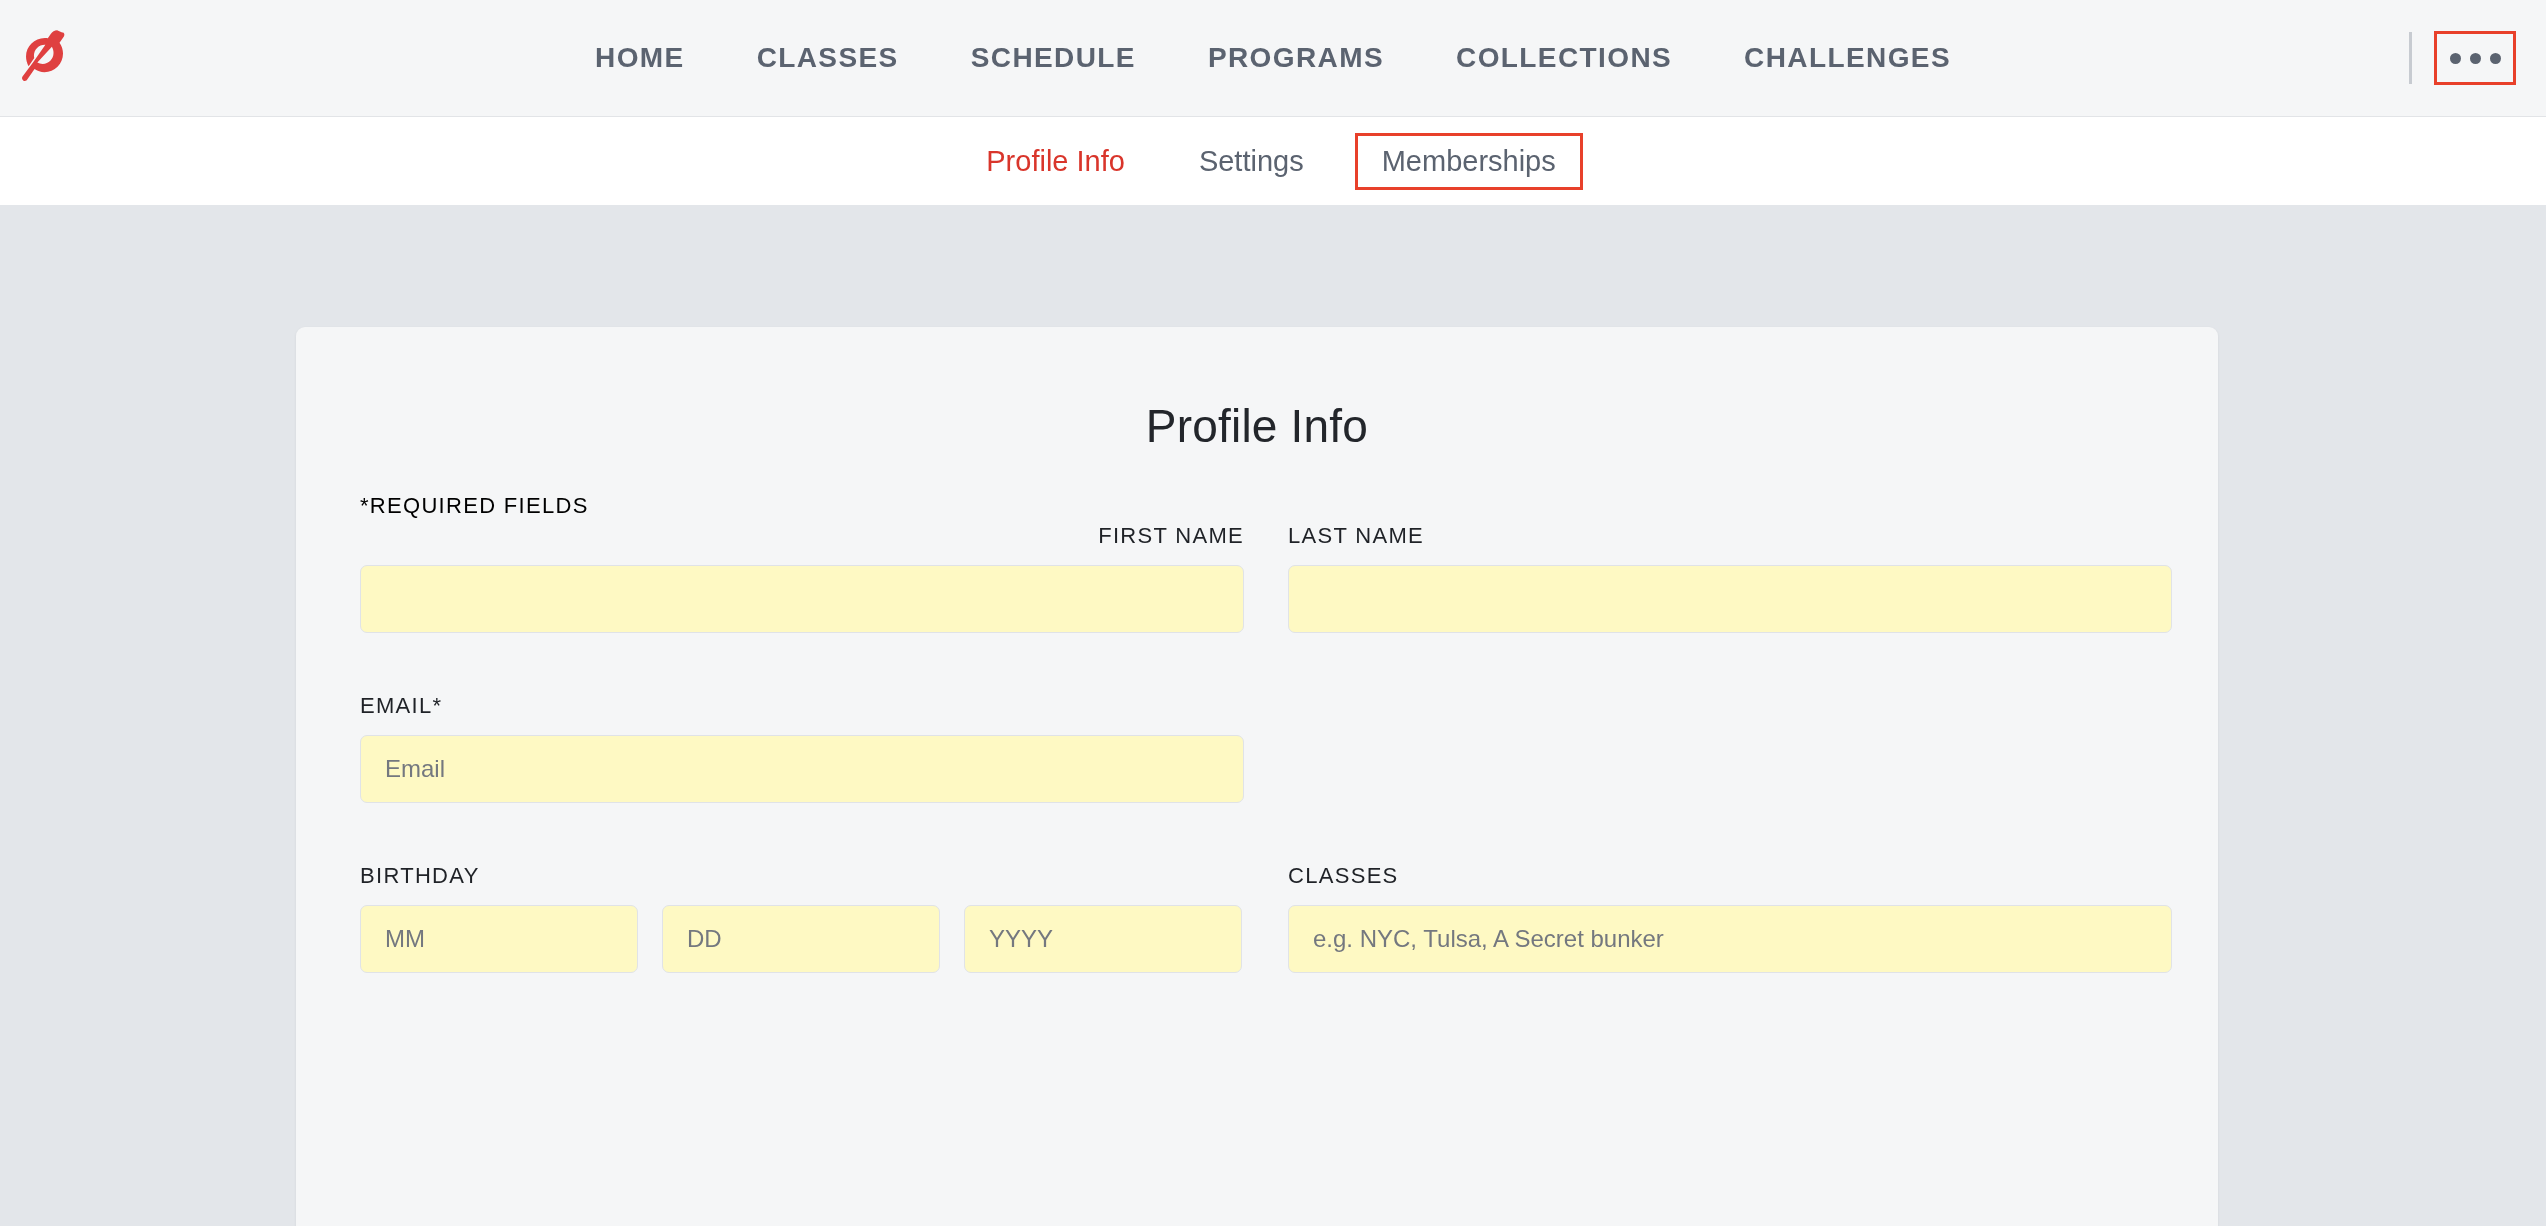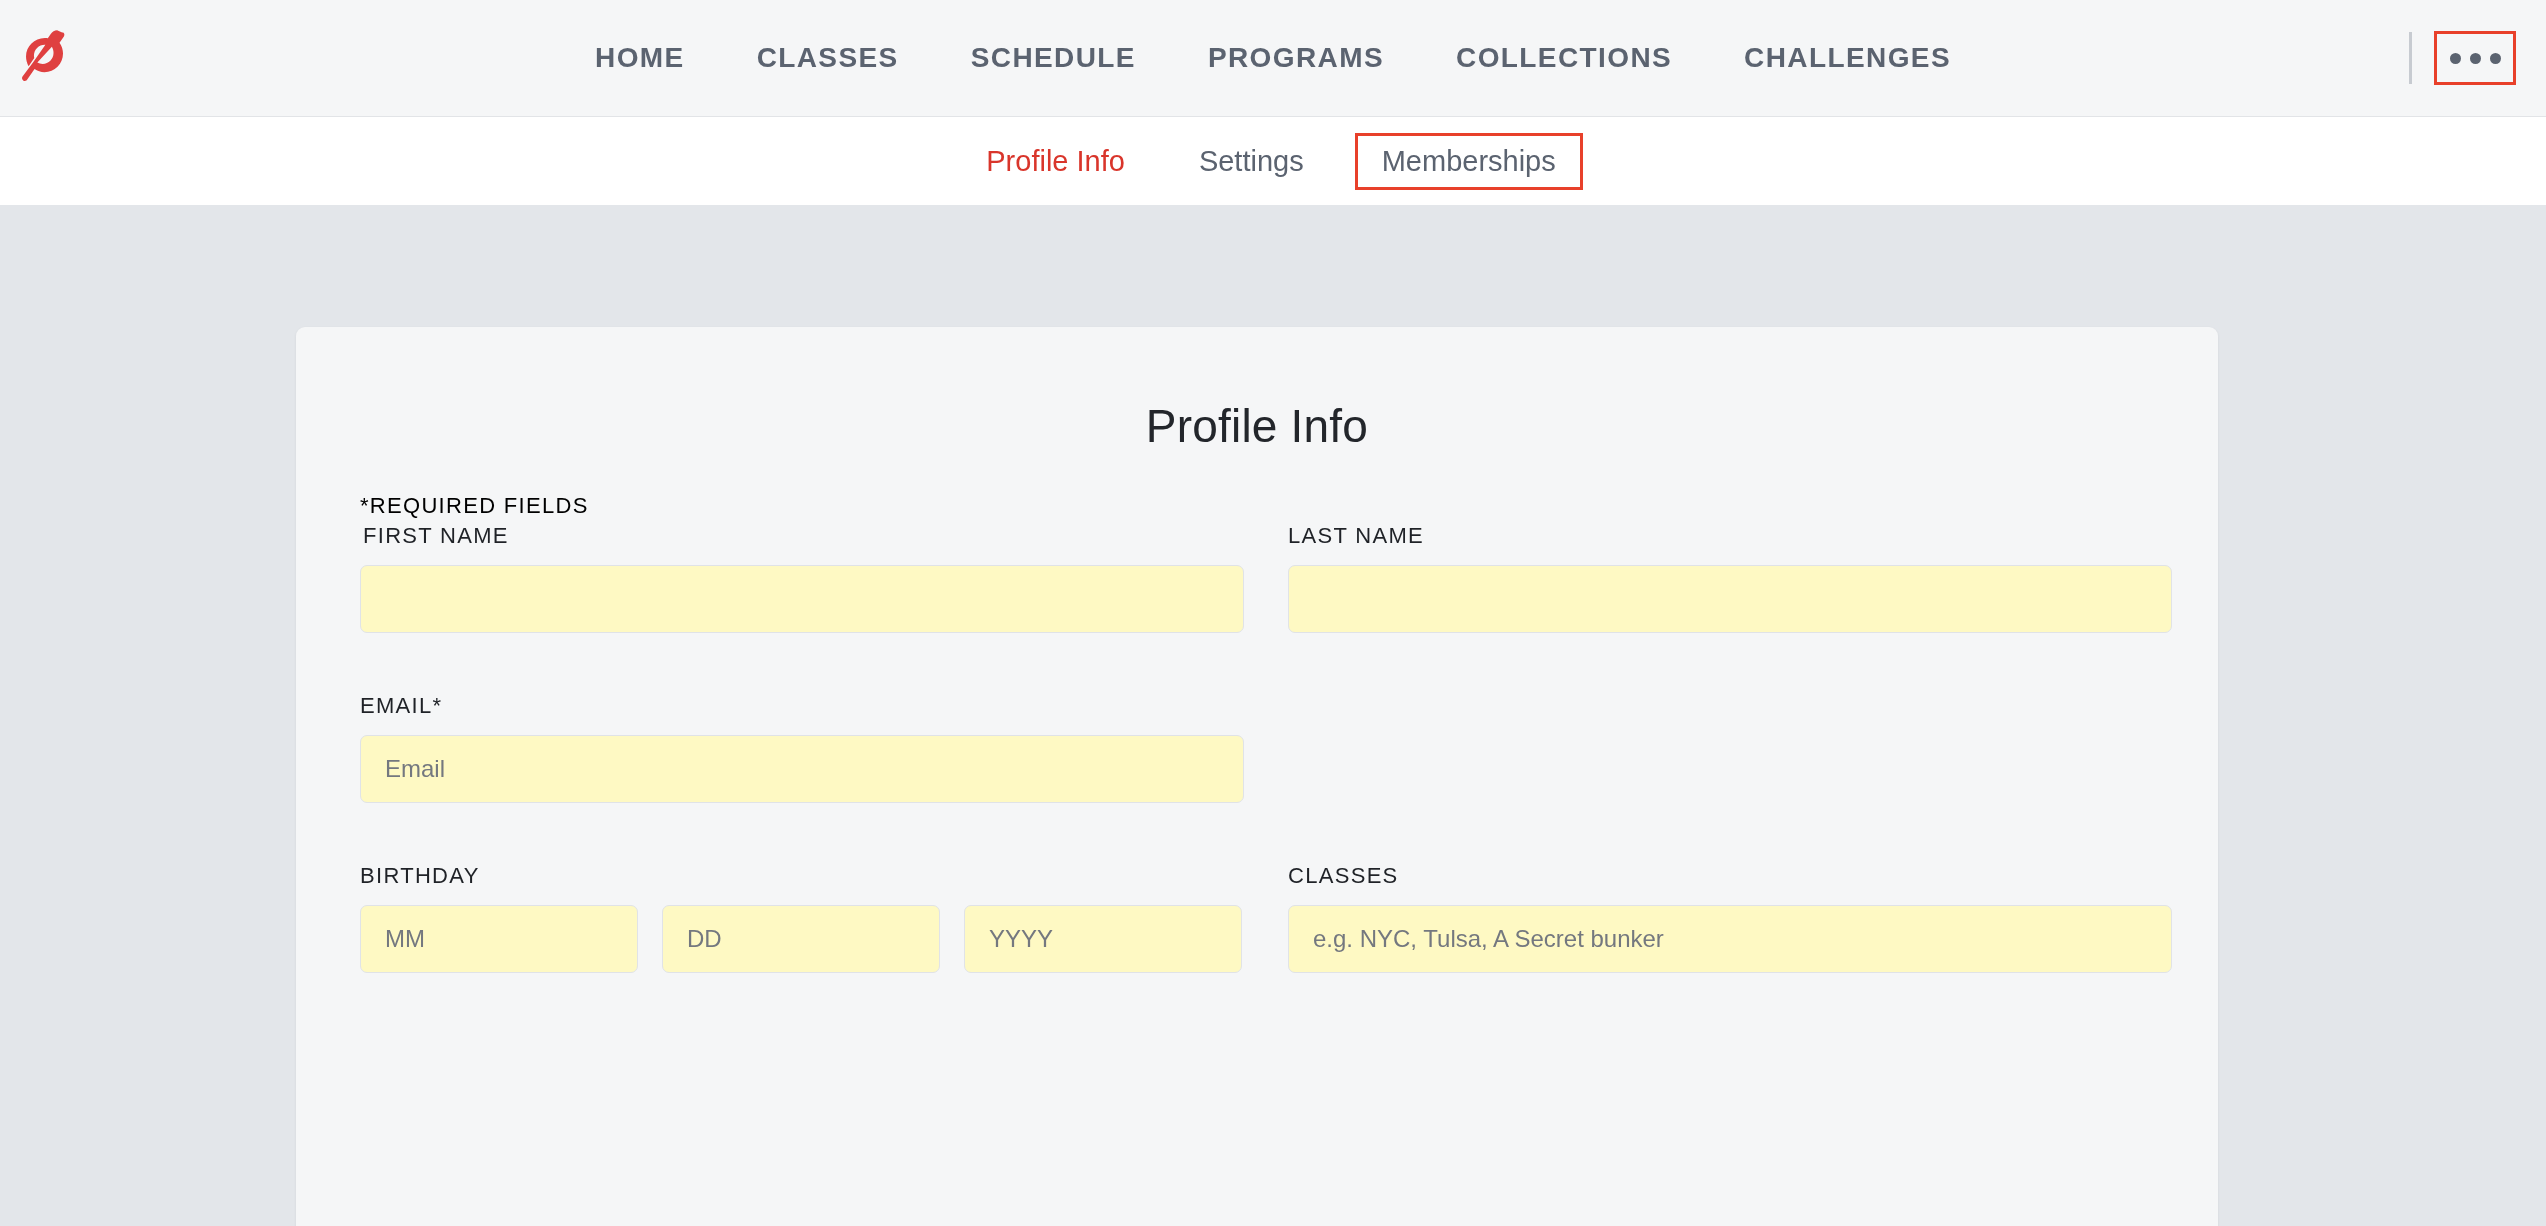--- a/index.html
+++ b/index.html
@@ -169,21 +169,21 @@
   .col { width: 884px; flex: 0 0 884px; }
 
   .flabel {
     font-size: 22px;
     letter-spacing: 1.3px;
     color: #1f2227;
     display: block;
     margin-bottom: 16px;
     height: 26px;
   }
-  .flabel.indent { padding-left: 3px; }
+  .flabel.indent { padding-left: 3px; text-align: right; }
 
   .fld {
     width: 100%;
     height: 68px;
     background: #fef9c3;
     border: 1px solid #e0e3e7;
     border-radius: 7px;
     font-family: "Liberation Sans", sans-serif;
     font-size: 24px;
     color: #3b3f46;

